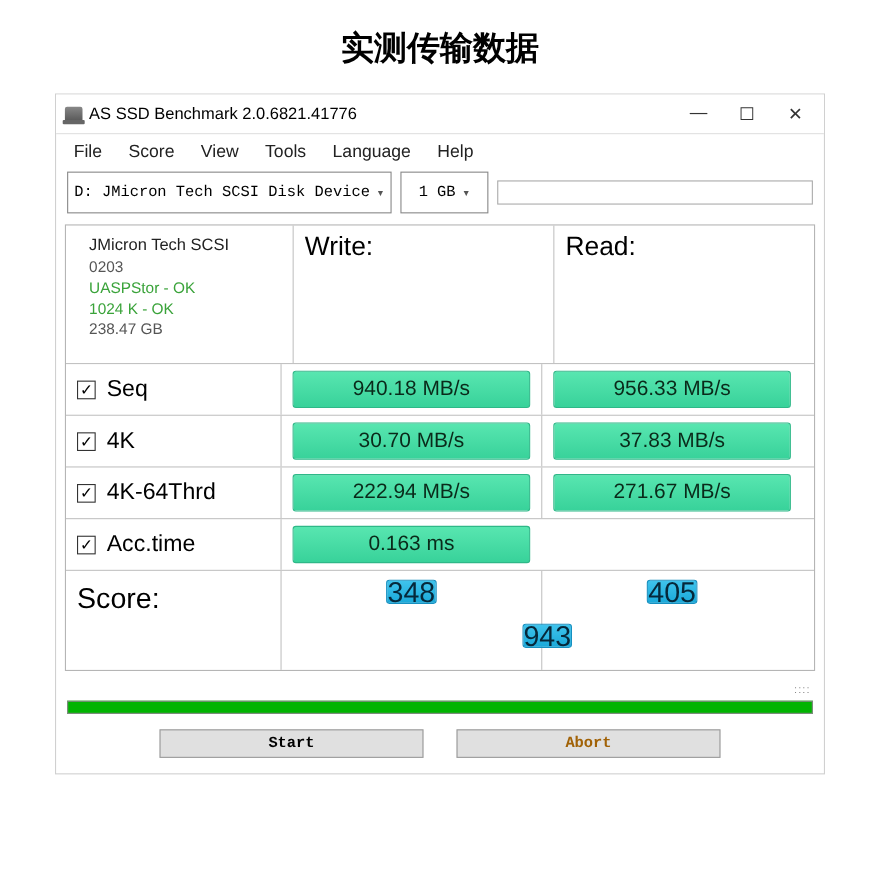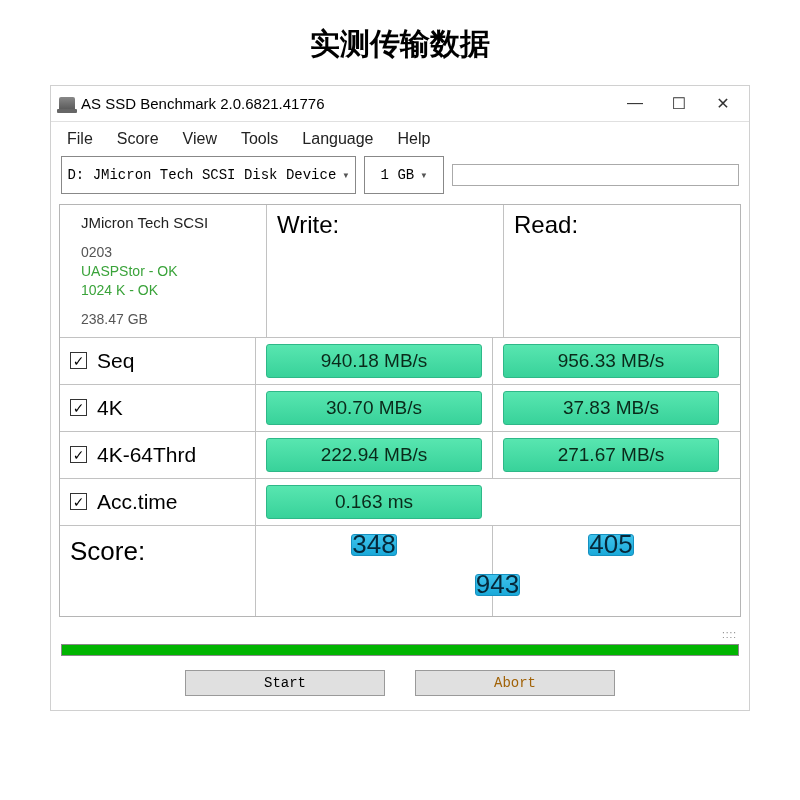--- a/index.html
+++ b/index.html
@@ -71,21 +71,21 @@
     display:flex; align-items:center;
     font-size:21px;
   }
   .cell:first-child { border-left:none; }
   .c1 { flex:0 0 195px; }
   .c2 { flex:0 0 237px; }
   .c3 { flex:0 0 237px; }
   .header-row .cell { min-height:125px; align-items:flex-start; }
   .header-row .c1 { display:block; padding:8px 10px; font-size:14px; line-height:1.35; }
   .dev-name { font-size:15px; color:#222; }
-  .dev-line { color:#555;margin-top:10px; }
+  .dev-line { color:#555; }
   .ok-line { color:#3aa33a; }
   .header-label { font-size:24px; padding-top:6px; }
   .check { width:17px; height:17px; border:1.5px solid #333; display:inline-flex; align-items:center; justify-content:center; margin-right:10px; font-size:14px; }
   .result {
     flex:1;
     height:34px;
     border-radius:3px;
     background: linear-gradient(#58e6b0,#38d29a);
     border:1px solid #2eb888;
     display:flex; align-items:center; justify-content:center;
@@ -106,26 +106,26 @@
     position:absolute; left:0; right:0; top:48px;
     display:flex; justify-content:center;
   }
   .bottom-area { padding:6px 10px 14px; }
   .drag-handle { text-align:right; font-size:10px; color:#888; letter-spacing:1px; padding-right:2px; }
   .progress {
     height:12px; background:#00b400; border:1px solid #888; margin:4px 0 14px;
   }
   .btn-row { display:flex; justify-content:center; gap:30px; }
   .btn {
-    width:200px; height:26px;
+    width:240px; height:26px;
     border:1px solid #9a9a9a;
     background:#e0e0e0;
     font-family:"Courier New",monospace;
     font-size:14px;
-    display:flex; align-items:center; justify-content:center;
+    display:flex; align-items:center; justify-content:center;font-weight:bold;
   }
   .btn.disabled { color:#a16207; }
 </style>
 </head>
 <body>
 
 <div class="page-title">实测传输数据</div>
 
 <div class="window">
   <div class="titlebar">

